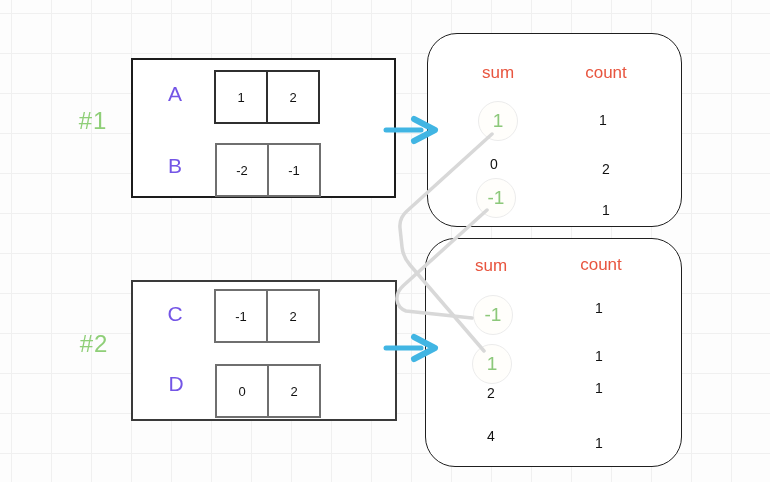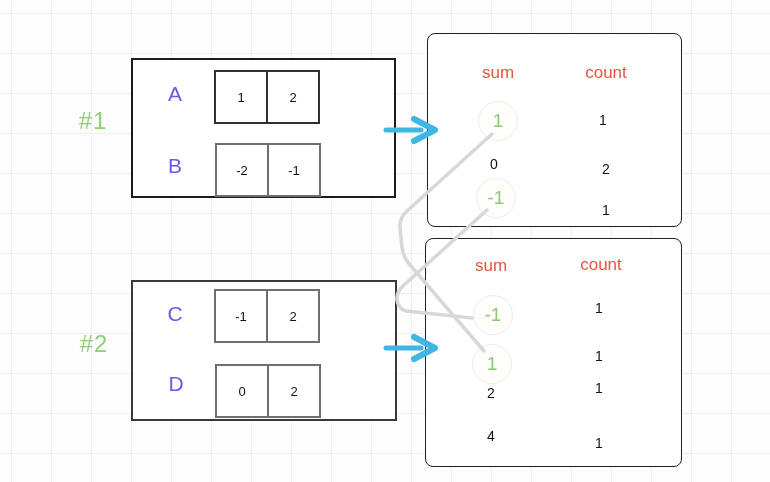--- a/index.html
+++ b/index.html
@@ -23,21 +23,21 @@
   .cells{display:flex;}
   .cell{
     width:50px;height:50px;background:#fff;
     display:flex;align-items:center;justify-content:center;
     font-size:13px;color:#111;
   }
   .cells.dark .cell{border:2px solid #2f2f2f;}
   .cells.gray .cell{border:2px solid #6f6f6f;}
   .cell + .cell{margin-left:-2px;}
   .round-table{
-    background:#ffffff;border:1.6px solid #1f1f1f;border-radius:8px;
+    background:#ffffff;border:1.6px solid #1f1f1f;border-radius:30px;
   }
   .th{font-size:17px;color:#e8553f;white-space:nowrap;}
   .tnum{font-size:14px;color:#111;}
   .chip{
     width:40px;height:40px;border-radius:50%;
     border:1.5px solid #ececec;background:#fffefb;
     display:flex;align-items:center;justify-content:center;
     font-size:19px;color:#8cc87a;
     box-sizing:border-box;
   }

